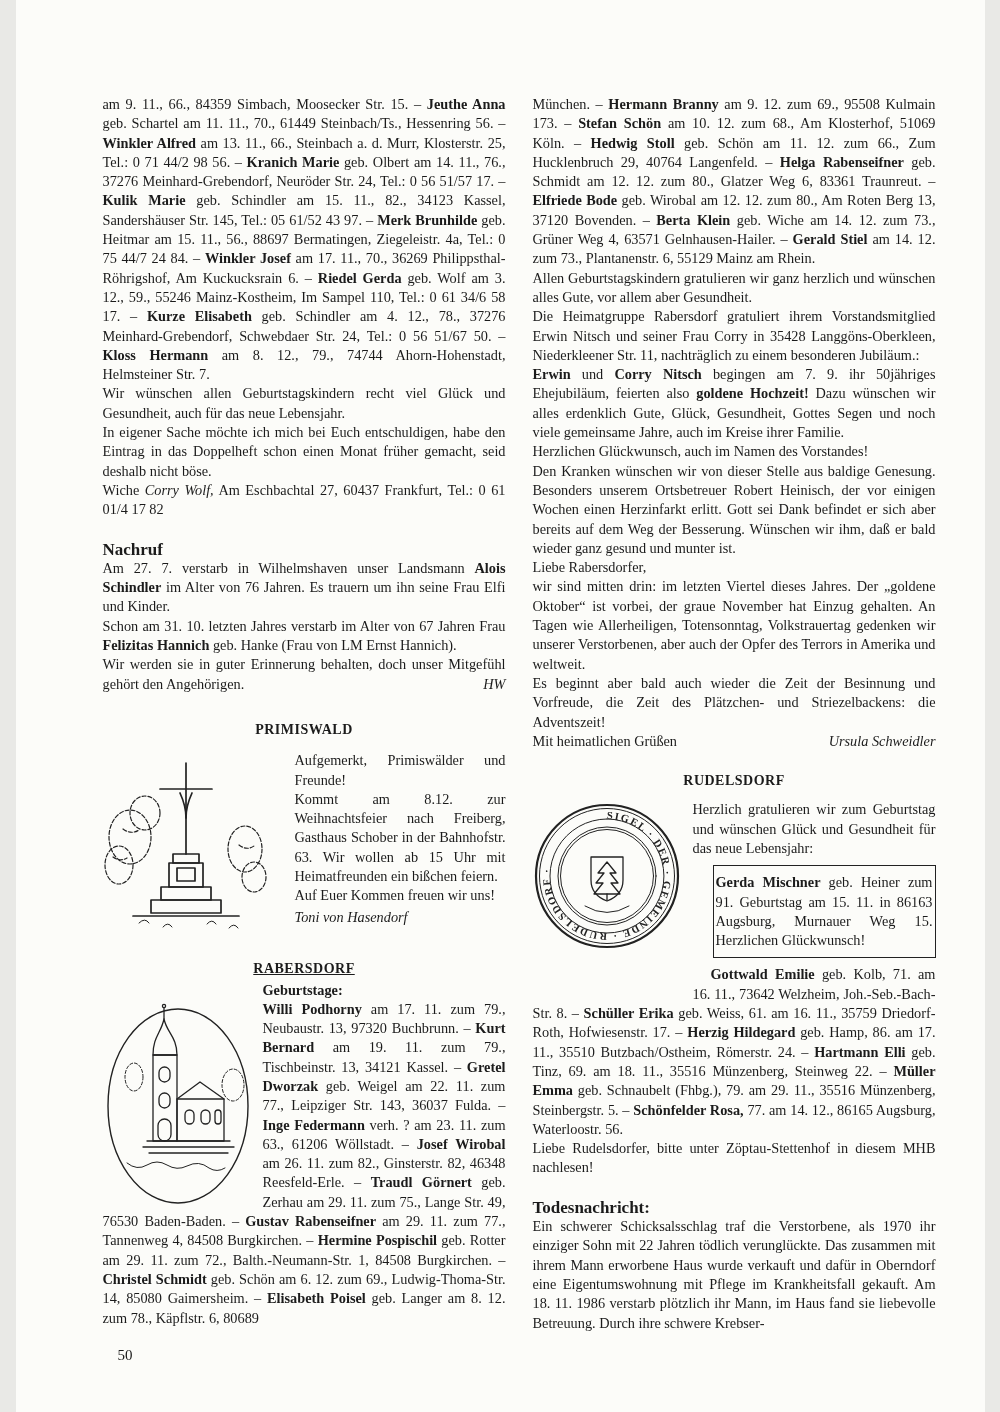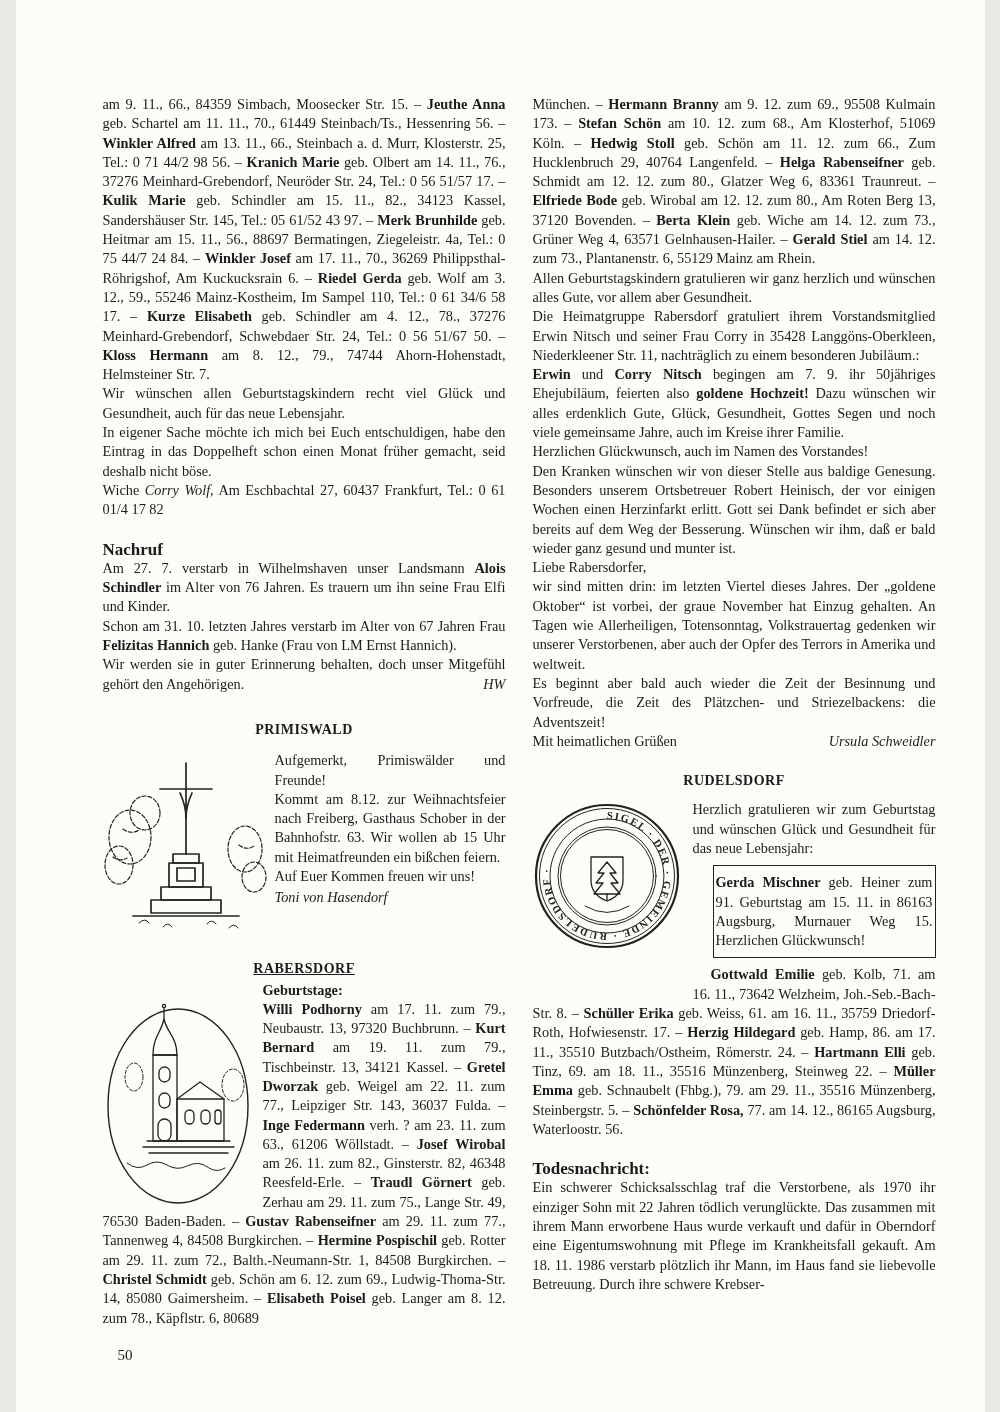--- a/index.html
+++ b/index.html
@@ -14,21 +14,21 @@
   .col { width:403px; flex:0 0 403px; text-align:justify; hyphens:auto; }
   p { margin:0; }
   .b { font-weight:bold; }
   .i { font-style:italic; }
   .subhead { font-size:17px; font-weight:bold; margin-top:20px; text-align:left; }
   .town-heading { font-size:14px; font-weight:bold; text-align:center; letter-spacing:.5px; }
   .h-prim { margin:26px 0 12px; }
   .h-rab  { margin:16px 0 2px;text-decoration:underline; }
   .h-rud  { margin:20px 0 10px; }
   .sig-right { float:right; font-style:italic; }
-  .prim-block { display:flex; gap:6px; }
+  .prim-block { display:flex; gap:26px; }
   .prim-img { flex:0 0 166px; width:166px; height:192px; }
   .prim-text { flex:1; text-align:justify; }
   .prim-text .sig { font-style:italic; margin-top:2px; }
   .rab-block::after { content:""; display:block; clear:both; }
   .church-float { float:left; width:150px; height:226px; margin:0 10px 2px 0; }
   .rud-block::after { content:""; display:block; clear:both; }
   .seal-float { float:left; width:148px; height:148px; margin:2px 12px 36px 0; }
   .rud-box { border:1.5px solid #222; padding:7px 2px; margin:7px 0 7px 180px; text-align:justify; }
   .indent-first { text-indent:18px; }
   .page-number { position:absolute; left:102px; top:1346px; font-size:15px; }
@@ -149,20 +149,21 @@
           <text font-size="10.5" font-weight="bold" letter-spacing="1.6" fill="#222" font-family="Liberation Serif, serif">
             <textPath href="#sealRing">SIGEL · DER · GEMEINDE · RUDELSDORF ·</textPath>
           </text>
         </svg>
         <p>Herzlich gratulieren wir zum Geburtstag und wünschen Glück und Gesundheit für das neue Lebensjahr:</p>
         <div class="rud-box">
           <p><span class="b">Gerda Mischner</span><span> geb. Heiner zum 91. Geburtstag am 15. 11. in 86163 Augsburg, Murnauer Weg 15. Herzlichen Glückwunsch!</span></p>
         </div>
         <p class="indent-first"><span class="b">Gottwald Emilie</span><span> geb. Kolb, 71. am 16. 11., 73642 Welzheim, Joh.-Seb.-Bach-Str. 8. – </span><span class="b">Schüller Erika</span><span> geb. Weiss, 61. am 16. 11., 35759 Driedorf-Roth, Hofwiesenstr. 17. – </span><span class="b">Herzig Hildegard</span><span> geb. Hamp, 86. am 17. 11., 35510 Butzbach/Ostheim, Römerstr. 24. – </span><span class="b">Hartmann Elli</span><span> geb. Tinz, 69. am 18. 11., 35516 Münzenberg, Steinweg 22. – </span><span class="b">Müller Emma</span><span> geb. Schnaubelt (Fhbg.), 79. am 29. 11., 35516 Münzenberg, Steinbergstr. 5. – </span><span class="b">Schönfelder Rosa,</span><span> 77. am 14. 12., 86165 Augsburg, Waterloostr. 56.</span></p>
       </div>
+      <p>Liebe Rudelsdorfer, bitte unter Zöptau-Stettenhof in diesem MHB nachlesen!</p>
 
       <h3 class="subhead">Todesnachricht:</h3>
       <p>Ein schwerer Schicksalsschlag traf die Verstorbene, als 1970 ihr einziger Sohn mit 22 Jahren tödlich verunglückte. Das zusammen mit ihrem Mann erworbene Haus wurde verkauft und dafür in Oberndorf eine Eigentumswohnung mit Pflege im Krankheitsfall gekauft. Am 18. 11. 1986 verstarb plötzlich ihr Mann, im Haus fand sie liebevolle Betreuung. Durch ihre schwere Krebser-</p>
     </div>
   </div>
 
   <div class="page-number">50</div>
 </div>
 
 </body></html>

